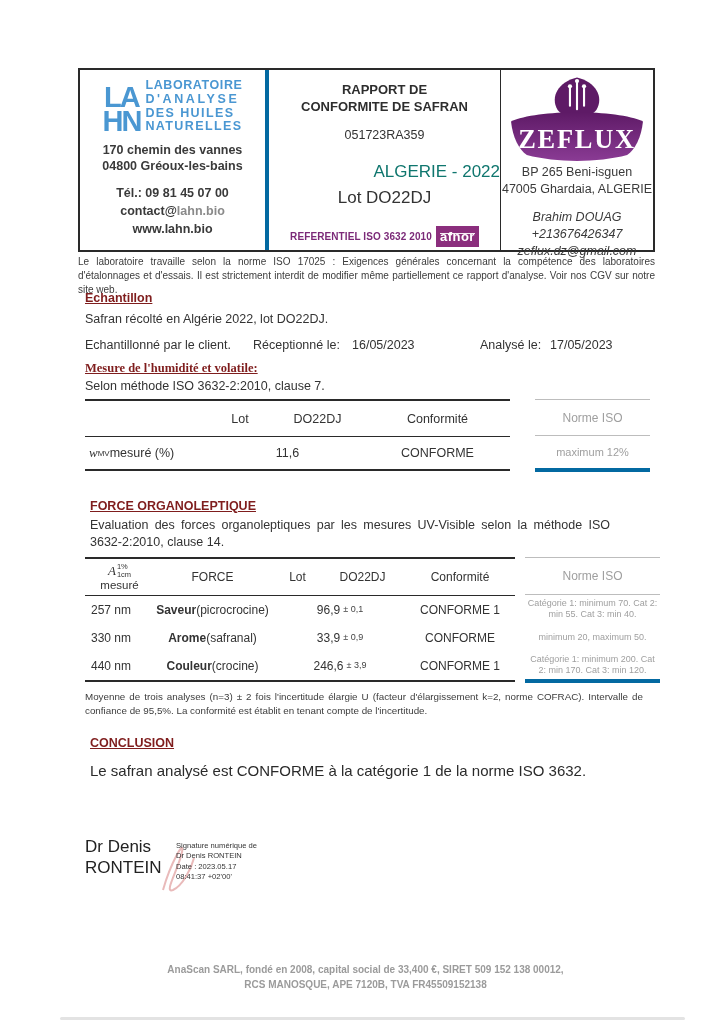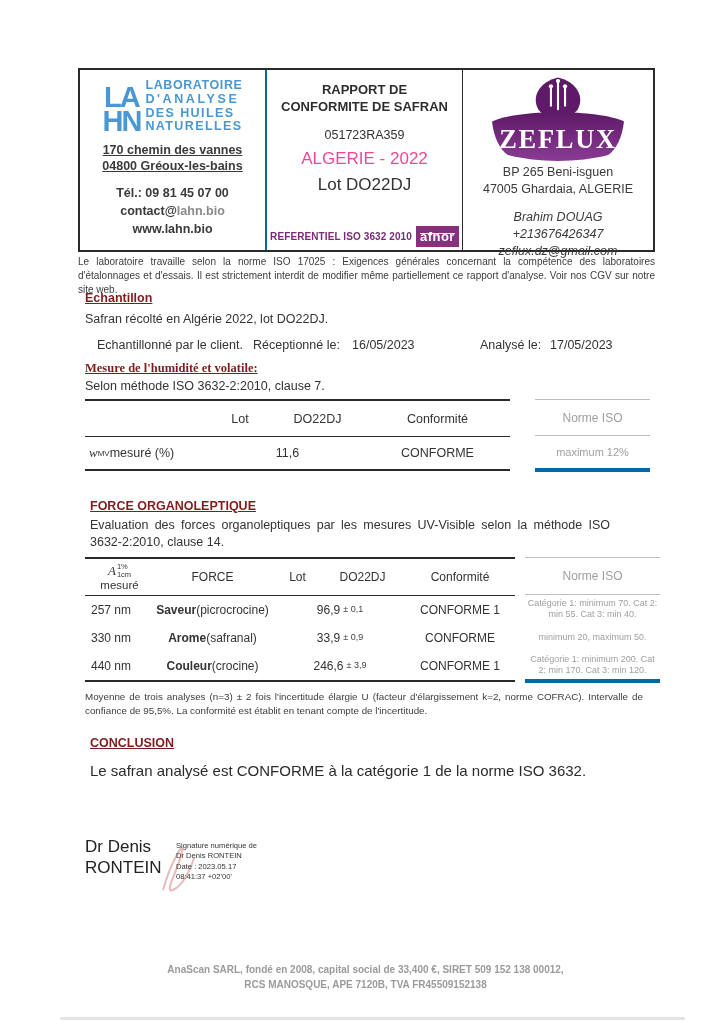--- a/index.html
+++ b/index.html
@@ -4,39 +4,39 @@
 <style>
   html,body{margin:0;padding:0;background:#ffffff;}
   .page{position:relative;width:725px;height:1024px;background:#ffffff;overflow:hidden;
         font-family:"Liberation Sans", sans-serif;color:#2e2e2e;}
 
   
   .header-box{position:absolute;left:78px;top:68px;width:573px;height:180px;
               border:2px solid #2a2a2a;display:flex;}
   .hcol{position:relative;box-sizing:border-box;}
   .hcol-lab{width:185px;}
-  .hcol-report{width:198px;border-left:2px solid #0369a1;border-right:1px solid #2a2a2a;}
+  .hcol-report{width:236px;border-left:4px solid #0369a1;border-right:1px solid #2a2a2a;}
   .hcol-client{flex:1;}
 
   
   .lab-logo-row{display:flex;justify-content:center;align-items:flex-end;gap:5px;margin-top:8px;}
   .lahn-glyph{color:#4a97d2;font-weight:bold;font-size:29px;line-height:0.82;letter-spacing:-2px;text-align:center;}
   .lahn-name{color:#4a97d2;font-weight:bold;font-size:12.5px;line-height:1.1;margin-top:1px;}
   .lahn-name .n1{letter-spacing:0.6px;}
   .lahn-name .n2{letter-spacing:2.6px;}
   .lahn-name .n3{letter-spacing:1.4px;}
   .lahn-name .n4{letter-spacing:1.4px;}
-  .lab-addr{font-weight:bold;font-size:12.5px;text-align:center;line-height:1.3;margin-top:8px;color:#3a3a3a;text-decoration:underline;}
+  .lab-addr{font-weight:bold;font-size:12.5px;text-align:center;line-height:1.3;margin-top:8px;color:#3a3a3a;}
   .lab-contact{font-weight:bold;font-size:12.5px;text-align:center;line-height:1.45;margin-top:9px;color:#3a3a3a;}
   .email-domain{color:#8a8a8a;}
 
   
   .report-title{font-weight:bold;font-size:13px;line-height:1.3;text-align:center;width:172px;margin:12px auto 0;}
   .report-number{font-size:12.5px;text-align:center;margin-top:12px;color:#333;}
-  .report-origin{font-size:17px;text-align:center;margin-top:7px;color:#ec4899;}
+  .report-origin{font-size:17px;text-align:right;margin-top:20px;color:#0f766e;}
   .report-lot{font-size:17px;text-align:center;margin-top:6px;color:#333;}
   .ref-band{position:absolute;left:0;right:0;bottom:3px;display:flex;align-items:center;justify-content:center;gap:4px;}
   .ref-text{color:#7b2a78;font-weight:bold;font-size:10px;letter-spacing:0.1px;}
   .afnor-box{position:relative;background:#8b2e7d;color:#ffffff;width:43px;height:21px;
              display:flex;align-items:center;justify-content:center;
              font-weight:bold;font-size:13px;letter-spacing:0.5px;}
   .afnor-strike{position:absolute;left:4px;right:4px;top:7px;height:1px;background:#ffffff;opacity:0.9;}
 
   
   .zeflux-logo{display:block;margin:4px auto 0;}
@@ -182,21 +182,21 @@
       </div>
     </div>
   </div>
 
   <div class="disclaimer">Le laboratoire travaille selon la norme ISO 17025 : Exigences générales concernant la compétence des laboratoires d'étalonnages et d'essais. Il est strictement interdit de modifier même partiellement ce rapport d'analyse. Voir nos CGV sur notre site web.</div>
 
   <div class="sec-heading" style="left:85px;top:291px;">Echantillon</div>
   <div class="plain" style="left:85px;top:312px;">Safran récolté en Algérie 2022, lot DO22DJ.</div>
 
   <div class="sample-line">
-    <span class="seg" style="left:12px;">Echantillonné par le client.</span>
+    <span class="seg" style="left:0;">Echantillonné par le client.</span>
     <span class="seg" style="left:168px;">Réceptionné le:</span>
     <span class="seg" style="left:267px;">16/05/2023</span>
     <span class="seg" style="left:395px;">Analysé le:</span>
     <span class="seg" style="left:465px;">17/05/2023</span>
   </div>
 
   <div class="sec-heading" style="left:85px;top:361px;font-family:Liberation Serif, serif;">Mesure de l'humidité et volatile:</div>
   <div class="plain" style="left:85px;top:379px;">Selon méthode ISO 3632-2:2010, clause 7.</div>
 
   <div class="htable">

